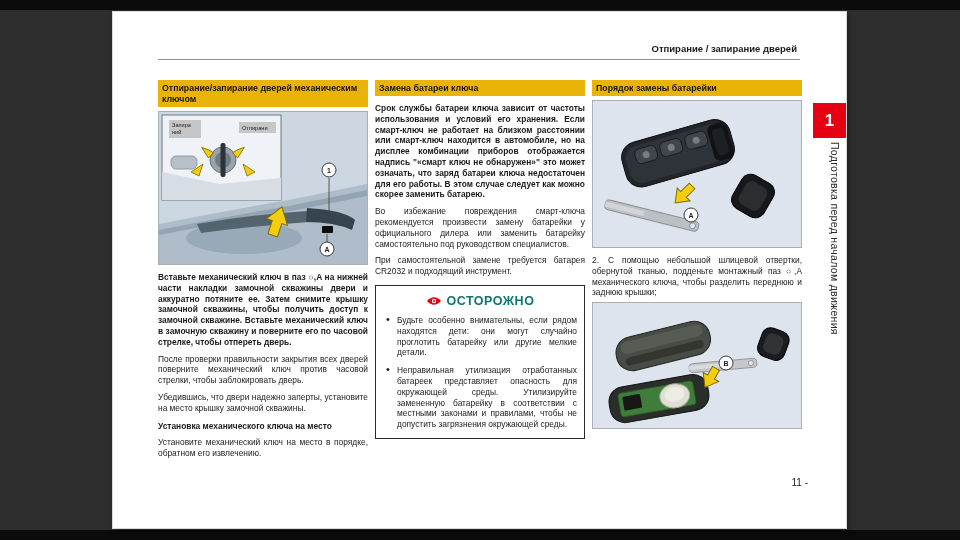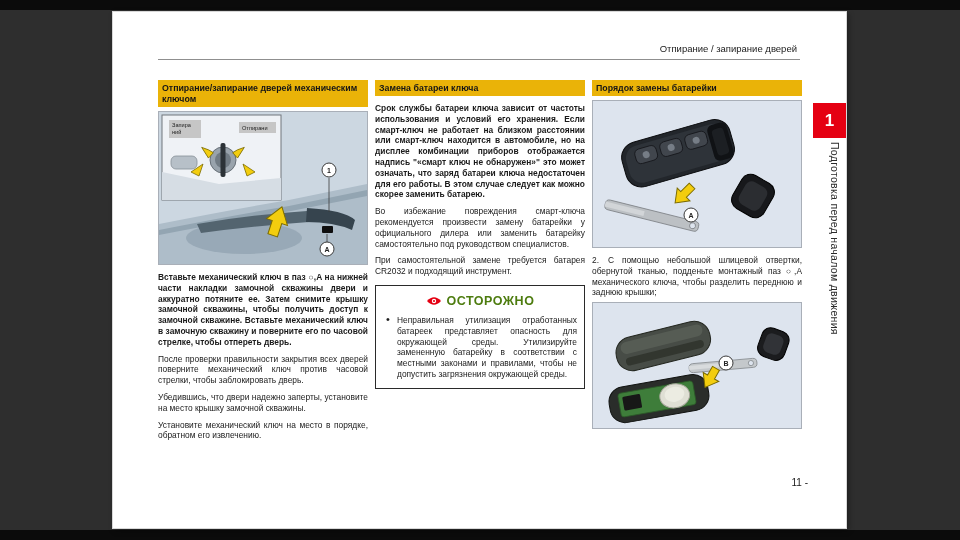--- a/index.html
+++ b/index.html
@@ -2,34 +2,34 @@
 <html><head>
 <meta charset="utf-8">
 <style>
   html,body{margin:0;padding:0;}
   body{width:960px;height:540px;background:#2e2e2e;position:relative;overflow:hidden;
        font-family:"Liberation Sans","DejaVu Sans",sans-serif;-webkit-font-smoothing:antialiased;}
   .bar{position:absolute;left:0;width:960px;height:10px;background:#0b0b0b;}
   .bar.top{top:0;} .bar.bottom{top:530px;}
   .page{position:absolute;left:113px;top:12px;width:733px;height:516px;background:#ffffff;
         box-shadow:0 0 0 1px #d8d8d8, 2px 2px 6px rgba(0,0,0,.45);}
-  .doc-header{position:absolute;top:31px;right:49px;font-size:9.5px;font-weight:normal;color:#1a1a1a;}
+  .doc-header{position:absolute;top:31px;right:49px;font-size:9.5px;font-weight:bold;color:#1a1a1a;}
   .doc-rule{position:absolute;top:47px;left:45px;width:642px;height:1px;background:#8f8f8f;}
   .cols{position:absolute;top:68px;left:45px;display:flex;gap:7px;}
   .col{width:210px;color:#1a1a1a;}
   .col-bar{background:#eab308;color:#161616;font-weight:bold;font-size:8.8px;line-height:1.25;
            padding:3px 4px 2px 4px;}
   .figure{margin-top:4px;border:1px solid #a9afb8;background:#dbe2ec;overflow:hidden;}
   .figure svg{display:block;}
   p.body{font-size:8.4px;line-height:10.8px;text-align:justify;margin:6px 0 0 0;}
   p.body.first{margin-top:7px;font-weight:bold;}
   .subhead{font-size:8.4px;line-height:10.8px;font-weight:bold;margin:7px 0 0 0;}
   .warning-box{border:1.5px solid #2a2a2a;margin-top:8px;padding:6px 7px 8px 7px;}
   .warning-title{display:flex;align-items:center;justify-content:center;gap:5px;margin:2px 0 4px 0;}
-  .warning-title .wt{color:#4d7c0f;font-weight:bold;font-size:12.5px;letter-spacing:.5px;}
+  .warning-title .wt{color:#0f766e;font-weight:bold;font-size:12.5px;letter-spacing:.5px;}
   ul.warn{list-style:none;margin:4px 0 0 0;padding:0;}
   ul.warn li{position:relative;padding-left:14px;font-size:8.4px;line-height:10.8px;
              text-align:justify;margin-top:7px;}
   ul.warn li::before{content:"\2022";position:absolute;left:3px;top:-1px;font-size:11px;}
   .step{display:block;font-size:8.4px;line-height:10.8px;text-align:justify;margin:7px 0 0 0;}
   .step .num{display:inline-block;min-width:16px;font-size:8.4px;}
   .page-number{position:absolute;top:465px;left:635px;width:60px;text-align:right;
                font-size:10px;color:#1a1a1a;}
   .chapter-tab{position:absolute;left:700px;top:91px;width:33px;height:35px;background:#e50012;
                display:flex;align-items:center;justify-content:center;}
@@ -92,38 +92,40 @@
             <text x="13" y="15" class="fig-label">Запира</text>
             <text x="13" y="22" class="fig-label">ний</text>
             <rect x="80" y="10" width="37" height="11" fill="#c6c6c6"></rect>
             <text x="83" y="18" class="fig-label">Отпирани</text>
           </g>
         </svg>
       </div>
       <p class="body first">Вставьте механический ключ в паз ○,A на нижней части накладки замочной скважины двери и аккуратно потяните ее. Затем снимите крышку замочной скважины, чтобы получить доступ к замочной скважине. Вставьте механический ключ в замочную скважину и поверните его по часовой стрелке, чтобы отпереть дверь.</p>
       <p class="body">После проверки правильности закрытия всех дверей поверните механический ключ против часовой стрелки, чтобы заблокировать дверь.</p>
       <p class="body">Убедившись, что двери надежно заперты, установите на место крышку замочной скважины.</p>
+      <p class="subhead">Установка механического ключа на место</p>
       <p class="body">Установите механический ключ на место в порядке, обратном его извлечению.</p>
     </div>
 
     <div class="col">
       <div class="col-bar">Замена батареи ключа</div>
       <p class="body first"><span>Срок службы батареи ключа зависит от частоты использования и условий его хранения. Если смарт-ключ не работает на близком расстоянии или смарт-ключ находится в автомобиле, но на дисплее комбинации приборов отображается надпись "</span><b>«смарт ключ не обнаружен»</b><span>" это может означать, что заряд батареи ключа недостаточен для его работы. В этом случае следует как можно скорее заменить батарею.</span></p>
       <p class="body">Во избежание повреждения смарт-ключа рекомендуется произвести замену батарейки у официального дилера или заменить батарейку самостоятельно под руководством специалистов.</p>
       <p class="body">При самостоятельной замене требуется батарея CR2032 и подходящий инструмент.</p>
       <div class="warning-box">
         <div class="warning-title">
           <svg width="16" height="10" viewBox="0 0 16 10">
             <path d="M1,5 Q8,-2.5 15,5 Q8,12.5 1,5 Z" fill="#e50012"></path>
             <circle cx="8" cy="5" r="2.2" fill="#ffffff"></circle>
             <circle cx="8" cy="5" r="1.1" fill="#e50012"></circle>
           </svg>
           <span class="wt">ОСТОРОЖНО</span>
         </div>
         <ul class="warn">
+          <li>Будьте особенно внимательны, если рядом находятся дети: они могут случайно проглотить батарейку или другие мелкие детали.</li>
           <li>Неправильная утилизация отработанных батареек представляет опасность для окружающей среды. Утилизируйте замененную батарейку в соответствии с местными законами и правилами, чтобы не допустить загрязнения окружающей среды.</li>
         </ul>
       </div>
     </div>
 
     <div class="col">
       <div class="col-bar">Порядок замены батарейки</div>
       <div class="figure" style="height:146px;">
         <svg width="208" height="146" viewBox="0 0 208 146">
           <rect x="0" y="0" width="208" height="146" fill="#dde4ee"></rect>

